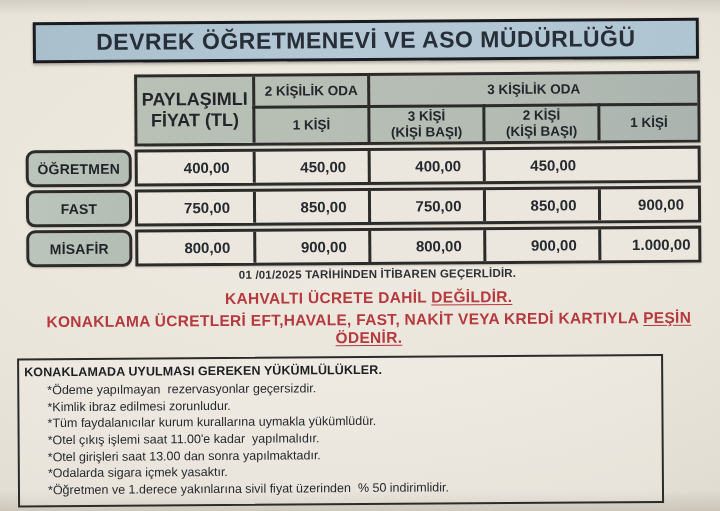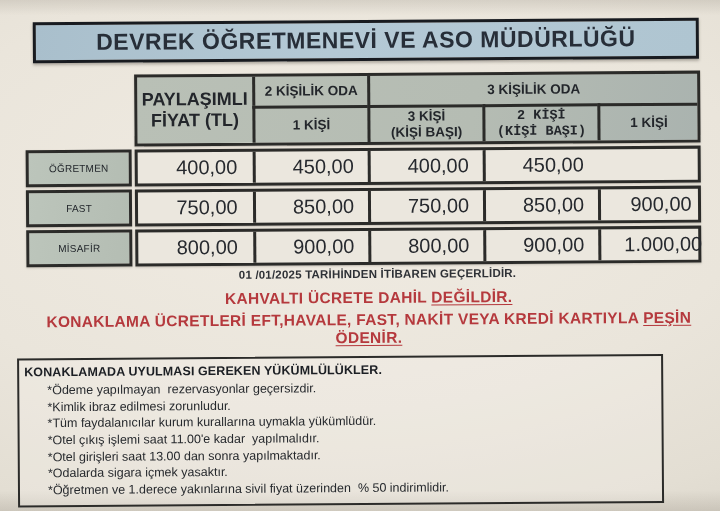--- a/index.html
+++ b/index.html
@@ -46,34 +46,34 @@
   }
   .hcell{
     display:flex;align-items:center;justify-content:center;text-align:center;
     font-weight:bold;color:#23262b;font-size:13.5px;line-height:1.15;white-space:pre-line;
   }
   .hcell.corner{grid-column:1;grid-row:1/3;font-size:18px;}
   .hcell.g2{grid-column:2;grid-row:1;border-left:3px solid #2b2b29;}
   .hcell.g3{grid-column:3/6;grid-row:1;border-left:3px solid #2b2b29;}
   .hcell.s1{grid-column:2;grid-row:2;border-left:3px solid #2b2b29;border-top:3px solid #2b2b29;}
   .hcell.s2{grid-column:3;grid-row:2;border-left:3px solid #2b2b29;border-top:3px solid #2b2b29;}
-  .hcell.s3{grid-column:4;grid-row:2;border-left:3px solid #2b2b29;border-top:3px solid #2b2b29;font-family:Liberation Mono, monospace;}
+  .hcell.s3{grid-column:4;grid-row:2;border-left:3px solid #2b2b29;border-top:3px solid #2b2b29;}
   .hcell.s4{grid-column:5;grid-row:2;border-left:3px solid #2b2b29;border-top:3px solid #2b2b29;}
   .labelbox{
     grid-column:1;background:linear-gradient(100deg,#bcc5bb,#b4bdb3);
     display:flex;align-items:center;justify-content:center;
-    font-weight:normal;font-size:10px;color:#1f2328;letter-spacing:0.2px;
+    font-weight:bold;font-size:14px;color:#1f2328;letter-spacing:0.2px;border-radius:9px;
   }
   .rowbox{
     grid-column:2;display:grid;grid-template-columns:115px 115px 115px 115px 1fr;
     background:#ebe7de;
   }
   .pcell{
     display:flex;align-items:center;justify-content:center;
-    font-weight:normal;font-size:20px;color:#26292e;padding-left:23px;
+    font-weight:bold;font-size:15px;color:#26292e;padding-left:23px;
   }
   .pcell + .pcell{border-left:3px solid #2b2b29;}
   
   .validity{
     margin-top:3px;text-align:center;padding-left:34px;
     font-size:11.5px;font-weight:bold;color:#2e3136;letter-spacing:0.2px;
   }
   .red-line{
     text-align:center;font-weight:bold;color:#b5393d;letter-spacing:0.3px;padding-left:16px;
   }

